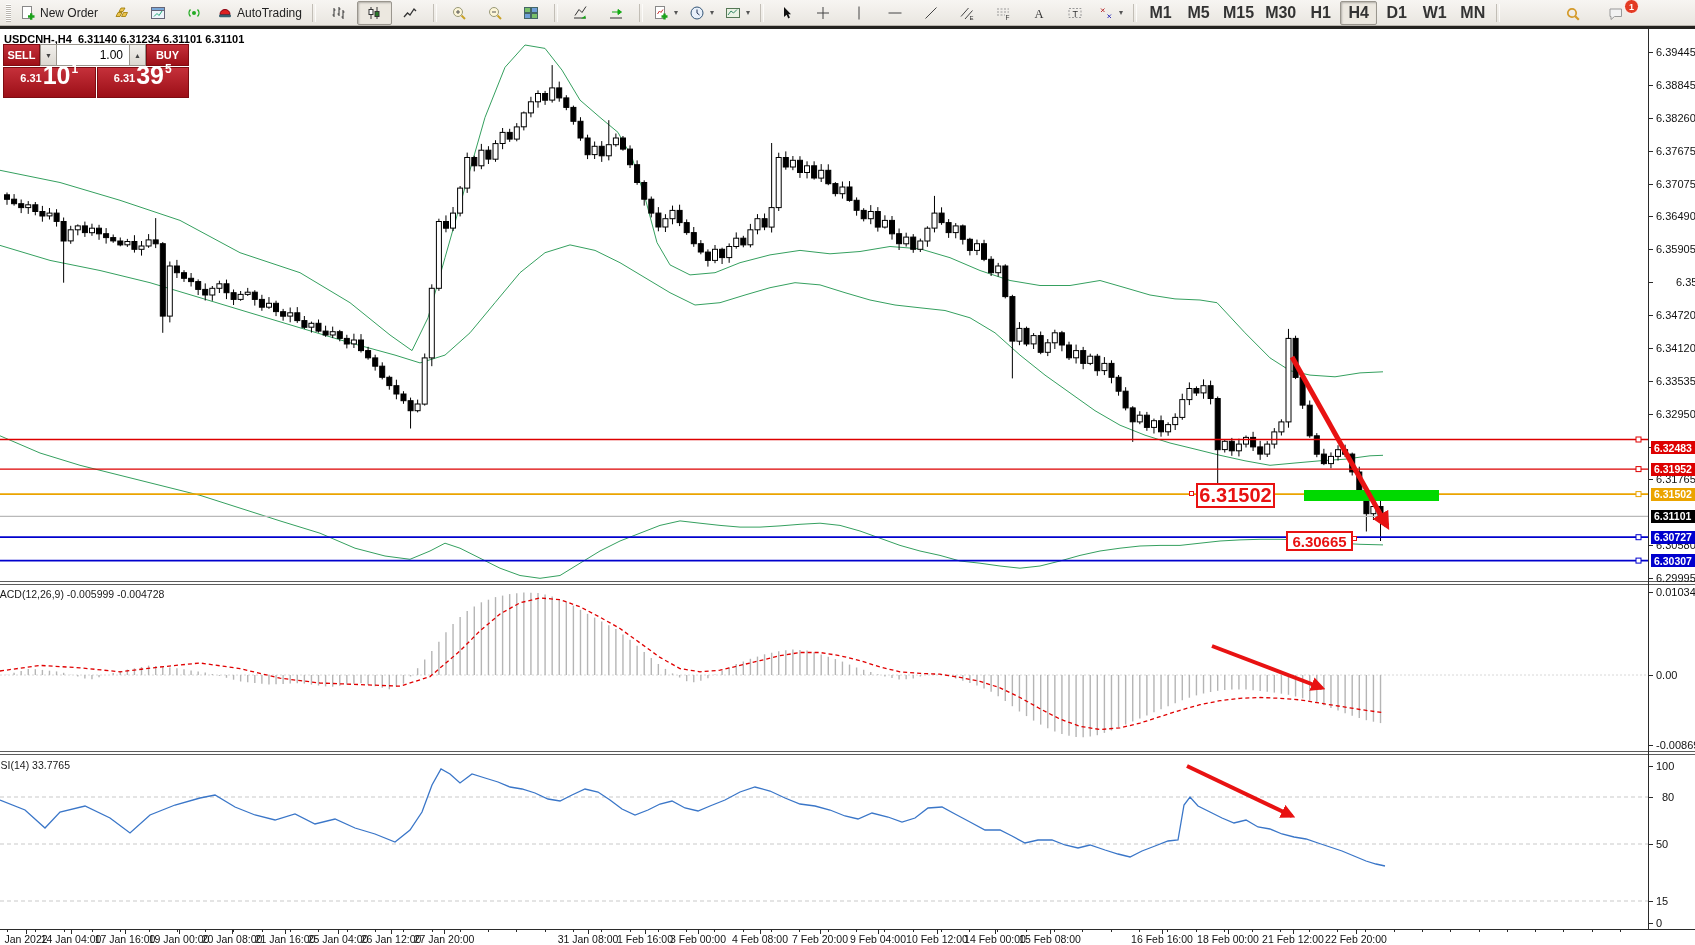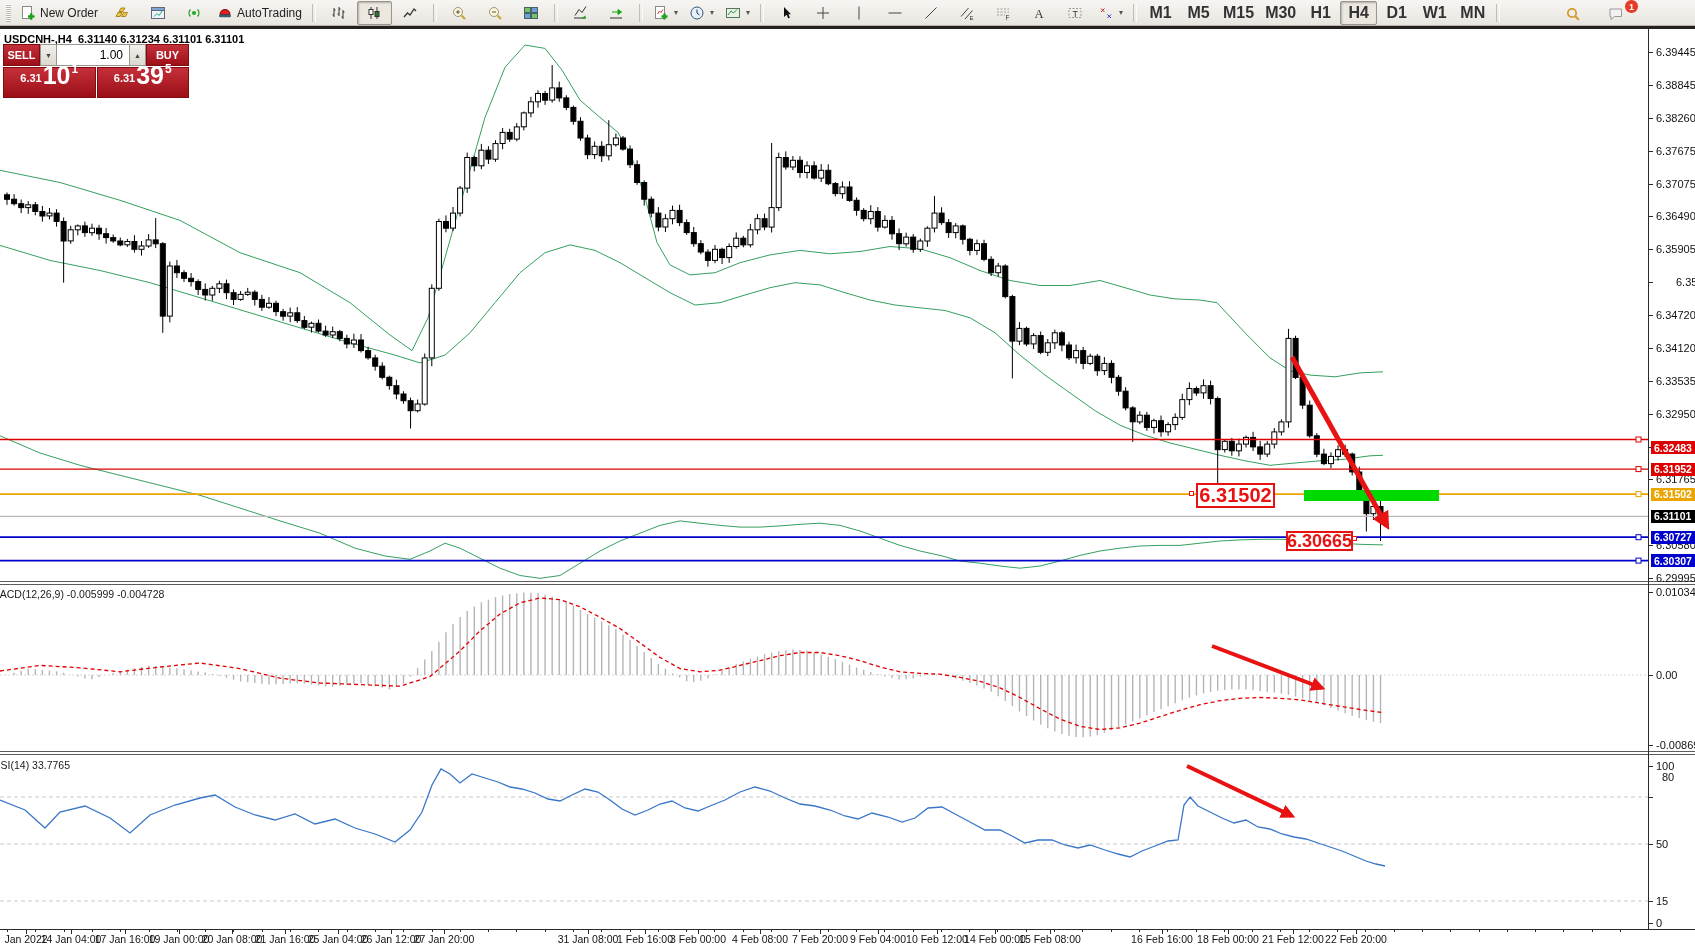--- a/index.html
+++ b/index.html
@@ -968,32 +968,32 @@
         <div class="ptag" style="top: 525.121px; background: rgb(0, 0, 205);">6.30307</div>
         <div class="ptick" style="top: 562.991px;"></div>
         <div class="pl" style="top: 556.991px;">0.010349</div>
         <div class="ptick" style="top: 646px;"></div>
         <div class="pl" style="top: 640px;">0.00</div>
         <div class="ptick" style="top: 715.751px;"></div>
         <div class="pl" style="top: 709.751px;">-0.008696</div>
         <div class="ptick" style="top: 737px;"></div>
         <div class="pl" style="top: 731px;">100</div>
         <div class="ptick" style="top: 768px;"></div>
-        <div class="pl" style="top: 742px; padding-left: 6px;">80</div>
+        <div class="pl" style="top: 762px; padding-left: 6px;">80</div>
         <div class="ptick" style="top: 815px;"></div>
         <div class="pl" style="top: 809px;">50</div>
         <div class="ptick" style="top: 872px;"></div>
         <div class="pl" style="top: 866px;">15</div>
         <div class="ptick" style="top: 894px;"></div>
         <div class="pl" style="top: 888px;">0</div>
       </div>
     <div id="timeAxis"></div>
   <div class="rbox" style="left: 1196px; top: 454px; width: 79px; height: 25px; font-size: 20px;">6.31502</div>
       <div class="anchor" style="left: 1189px; top: 462px;"></div>
-      <div class="rbox" style="left: 1286px; top: 502px; width: 67px; height: 20px; font-size: 18px;">6.30665</div>
+      <div class="rbox" style="left: 1286px; top: 502px; width: 67px; height: 20px; font-size: 15px;">6.30665</div>
       <div class="anchor" style="left: 1352px; top: 507px;"></div>
       <div class="tlab" style="left: 26px;">Jan 2022</div>
       <div class="ttick" style="left: 26px; height: 4px;"></div>
       <div class="tlab" style="left: 71px;">14 Jan 04:00</div>
       <div class="ttick" style="left: 71px; height: 4px;"></div>
       <div class="tlab" style="left: 125px;">17 Jan 16:00</div>
       <div class="ttick" style="left: 125px; height: 4px;"></div>
       <div class="tlab" style="left: 179px;">19 Jan 00:00</div>
       <div class="ttick" style="left: 179px; height: 4px;"></div>
       <div class="tlab" style="left: 232px;">20 Jan 08:00</div>

